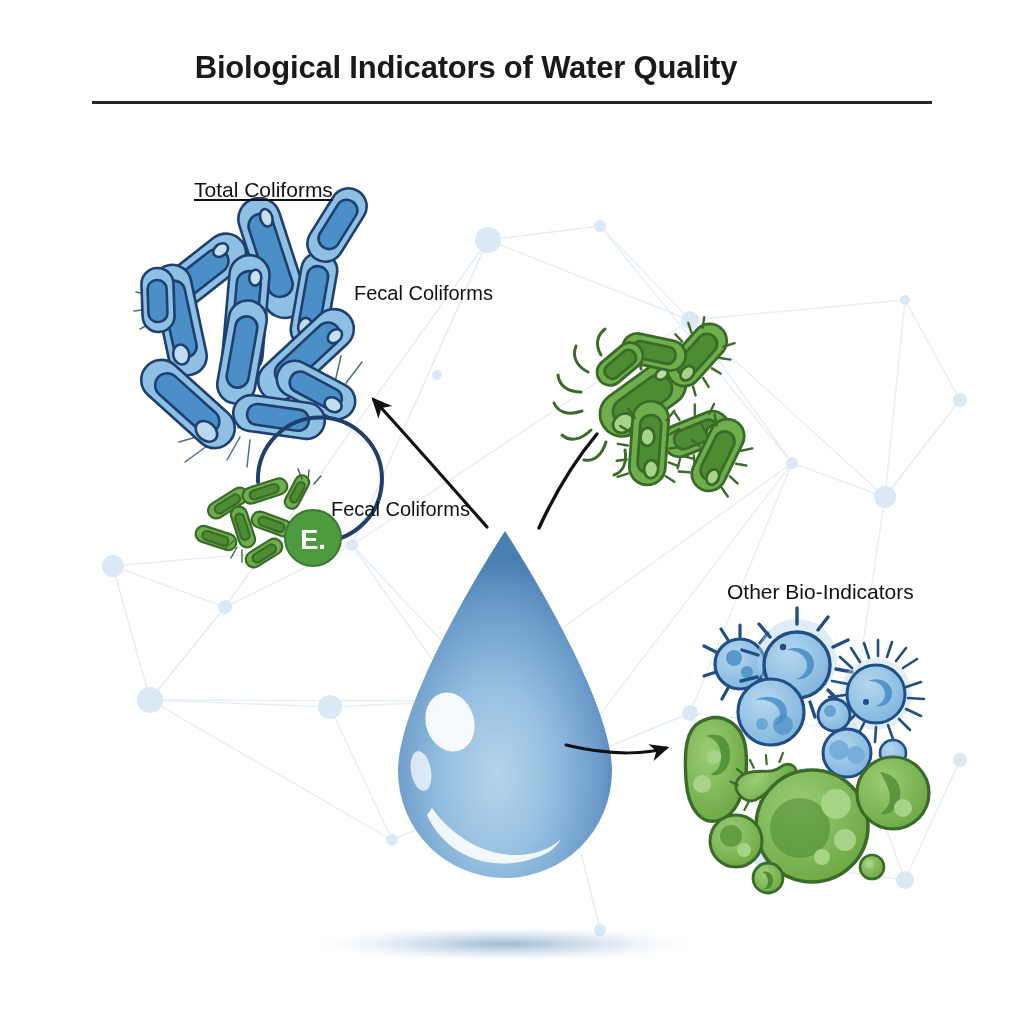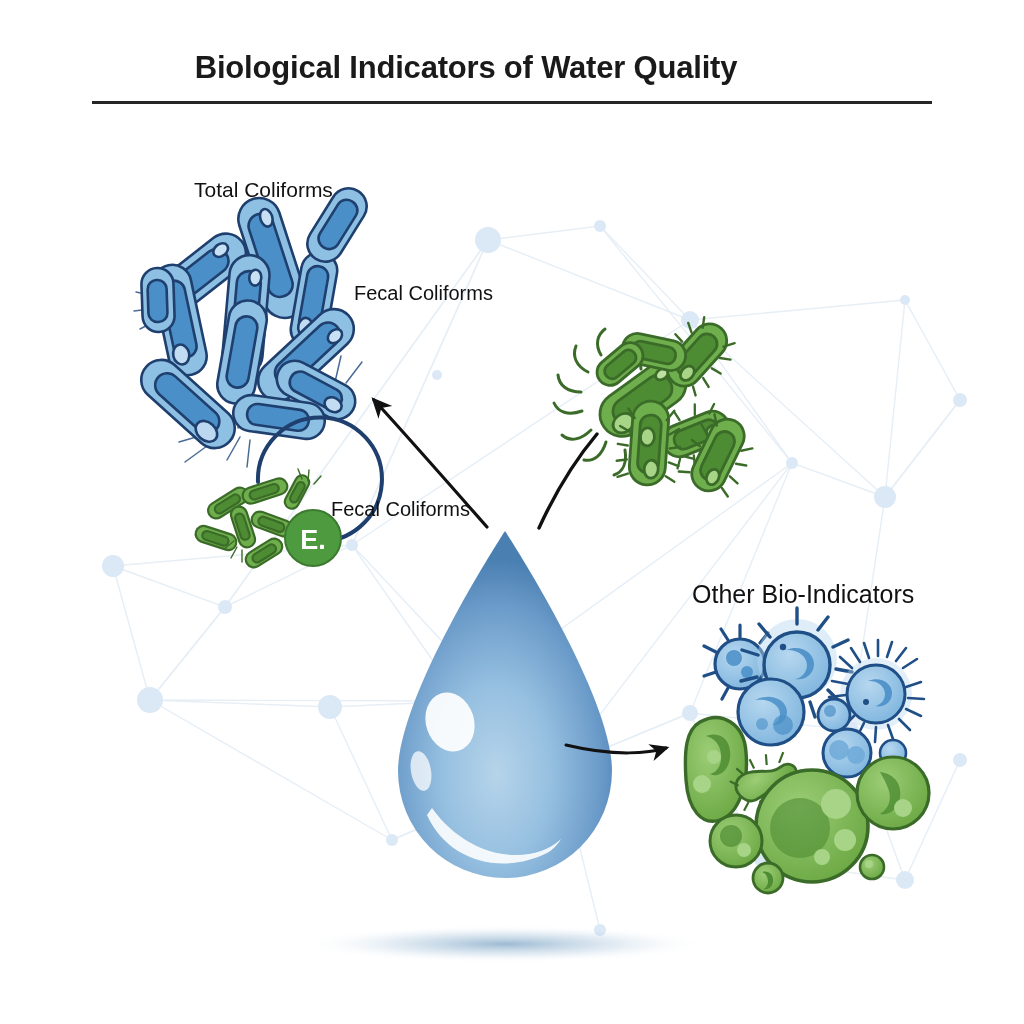--- a/index.html
+++ b/index.html
@@ -52,35 +52,36 @@
     left: 92px;
     top: 101px;
     width: 840px;
     height: 3px;
     background: #262626;
   }
   #label-total-coliforms {
     left: 194px;
     top: 178px;
     font-size: 21px;
+    text-decoration: underline;
   }
   #label-fecal-coliforms-1 {
     left: 354px;
     top: 282px;
     font-size: 20px;
   }
   #label-fecal-coliforms-2 {
     left: 331px;
     top: 498px;
     font-size: 20px;
   }
   #label-other-bio {
-    left: 692px;
+    left: 727px;
     top: 580px;
-    font-size: 25px;
+    font-size: 21px;
   }
 </style>
 </head>
 <body>
 
 <div id="canvas">
 
   <svg id="bg-network" viewBox="0 0 1024 1024">
     <g stroke="#e6eef6" stroke-width="1.4" fill="none">
       <path d="M113 566 L225 607 L150 700 L113 566 Z"></path>

